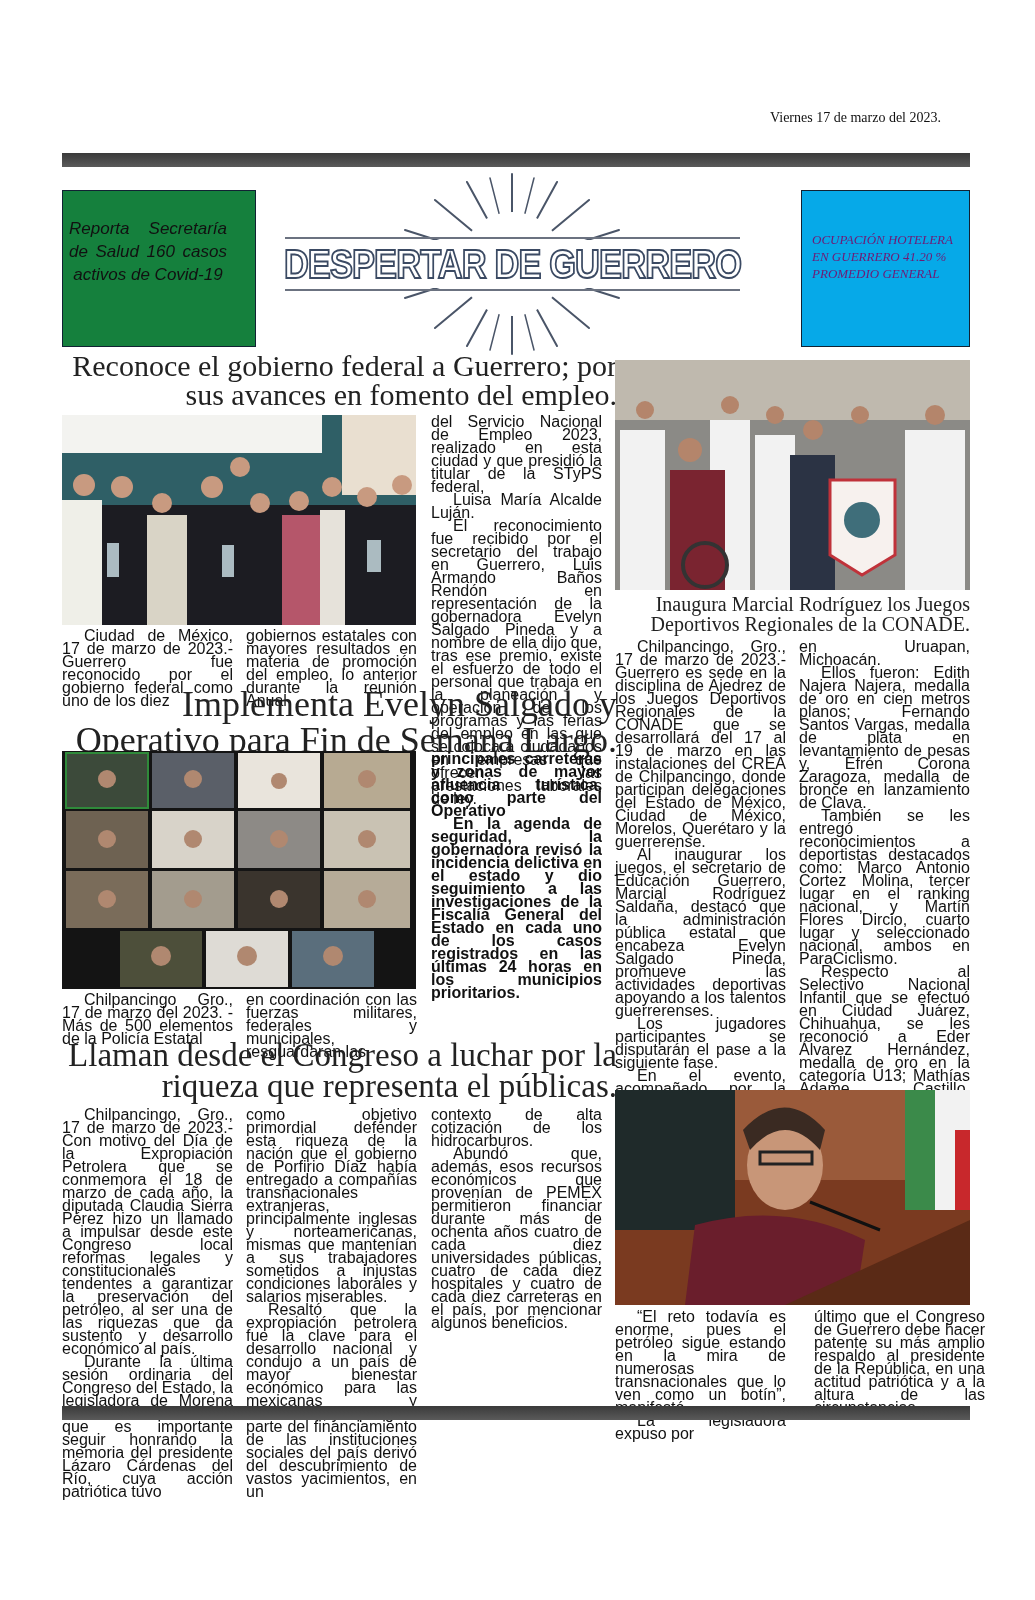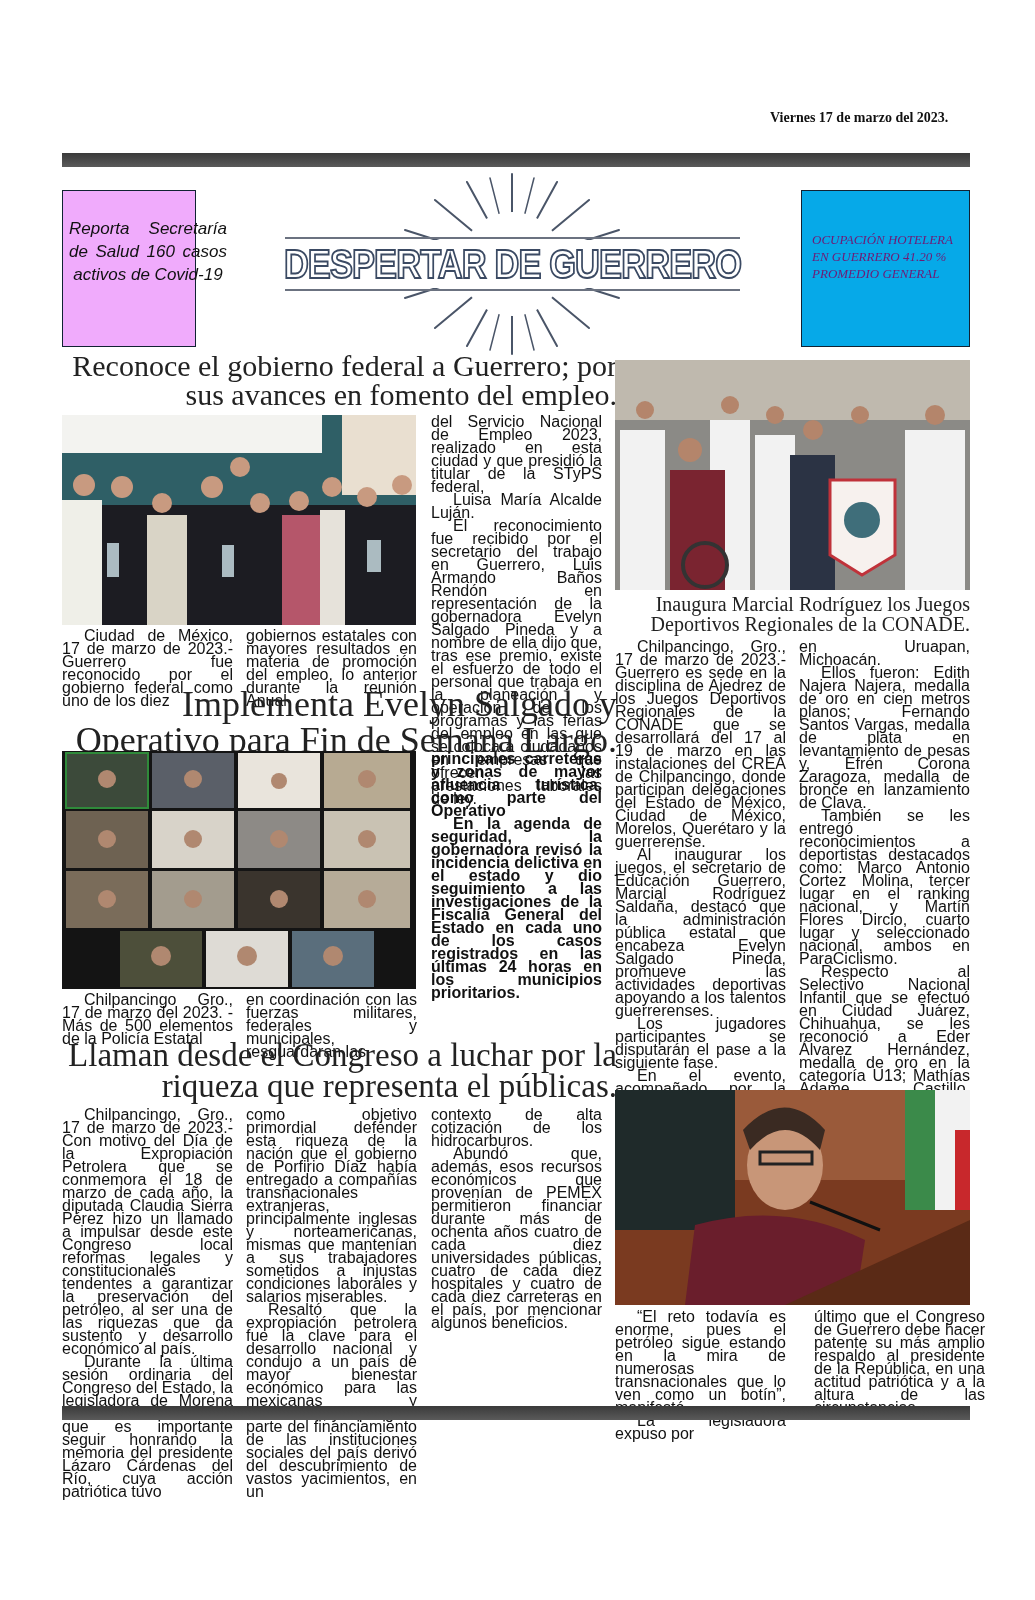--- a/index.html
+++ b/index.html
@@ -1,23 +1,23 @@
 <!DOCTYPE html>
 <html><head>
 <meta charset="utf-8">
 <style>
   html, body { margin: 0; padding: 0; background: #ffffff; }
   body { width: 1035px; height: 1600px; position: relative; overflow: hidden; font-family: "Liberation Sans", sans-serif; color: #111; }
   .abs { position: absolute; }
-  .date { left: 770px; top: 110px; font-family: "Liberation Serif", serif; font-weight: bold; font-size: 14px; color: #111; }
+  .date { left: 770px; top: 110px; font-family: "Liberation Serif", serif; font-weight: normal; font-size: 14px; color: #111; }
   .rule { left: 62px; width: 908px; height: 14px; background: linear-gradient(#3a3a3a, #5a5a5a); }
   .rule.top { top: 153px; }
   .rule.bottom { top: 1406px; }
 
-  .box-green { left: 62px; top: 190px; width: 134px; height: 157px; background: #f0abfc; border: 1px solid #123; box-sizing: border-box; }
+  .box-green { left: 62px; top: 190px; width: 194px; height: 157px; background: #15803d; border: 1px solid #123; box-sizing: border-box; }
   .box-green .t { position: absolute; left: 6px; top: 26px; width: 158px; font-family: "Liberation Sans", sans-serif; font-style: italic; font-size: 17px; line-height: 23px; text-align: justify; text-align-last: center; color: #111; }
   .box-blue { left: 801px; top: 190px; width: 169px; height: 157px; background: #06a9e8; border: 1px solid #123; box-sizing: border-box; }
   .box-blue .t { position: absolute; left: 10px; top: 40px; width: 150px; font-family: "Liberation Serif", serif; font-style: italic; font-size: 13px; line-height: 17px; color: #701a75; text-transform: uppercase; }
 
   .logo { left: 255px; top: 172px; width: 515px; height: 185px; }
   .logo svg { width: 100%; height: 100%; }
   .logo-text { position: absolute; left: 5px; top: 70px; width: 505px; height: 44px; display: flex; align-items: center; justify-content: center; font-family: "Liberation Sans", sans-serif; font-weight: bold; font-size: 40px; letter-spacing: -1px; color: #ffffff; -webkit-text-stroke: 2px #3b4a63; transform: scaleX(0.86); white-space: nowrap; }
 
   .headline { font-family: "Liberation Serif", serif; color: #222; text-align: right; line-height: 0.95; }
   .h1 { left: 62px; top: 352px; width: 555px; font-size: 30px; }

